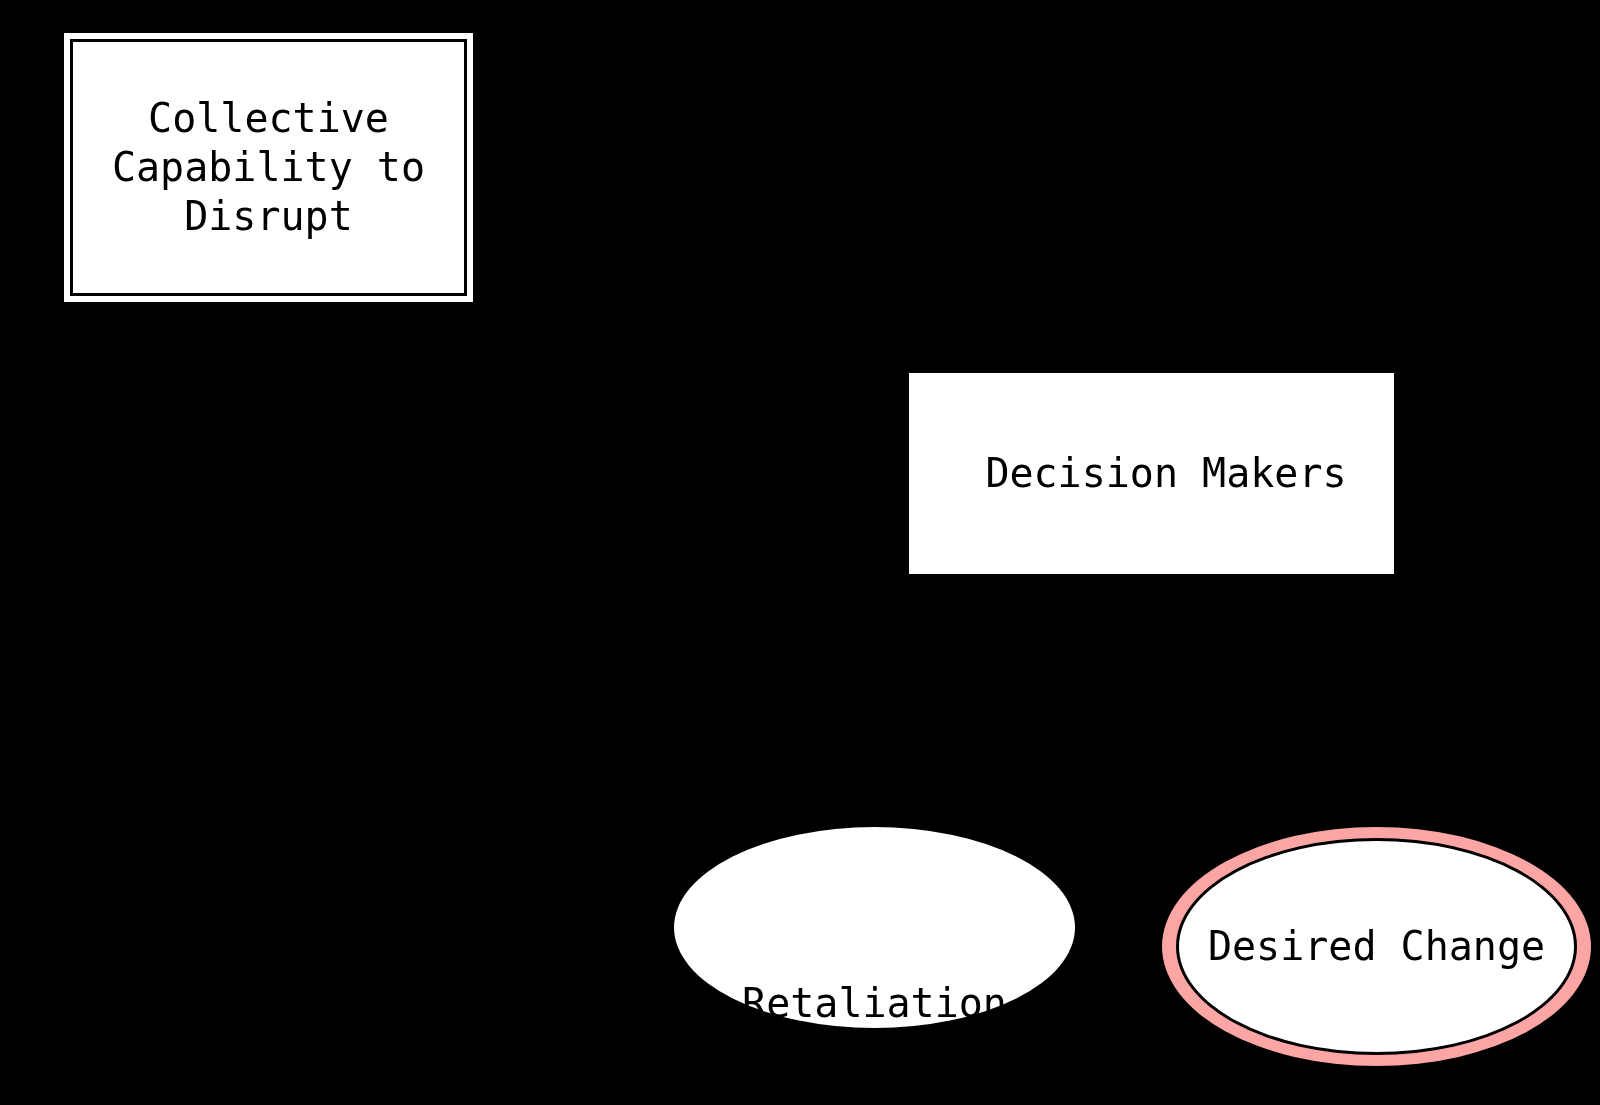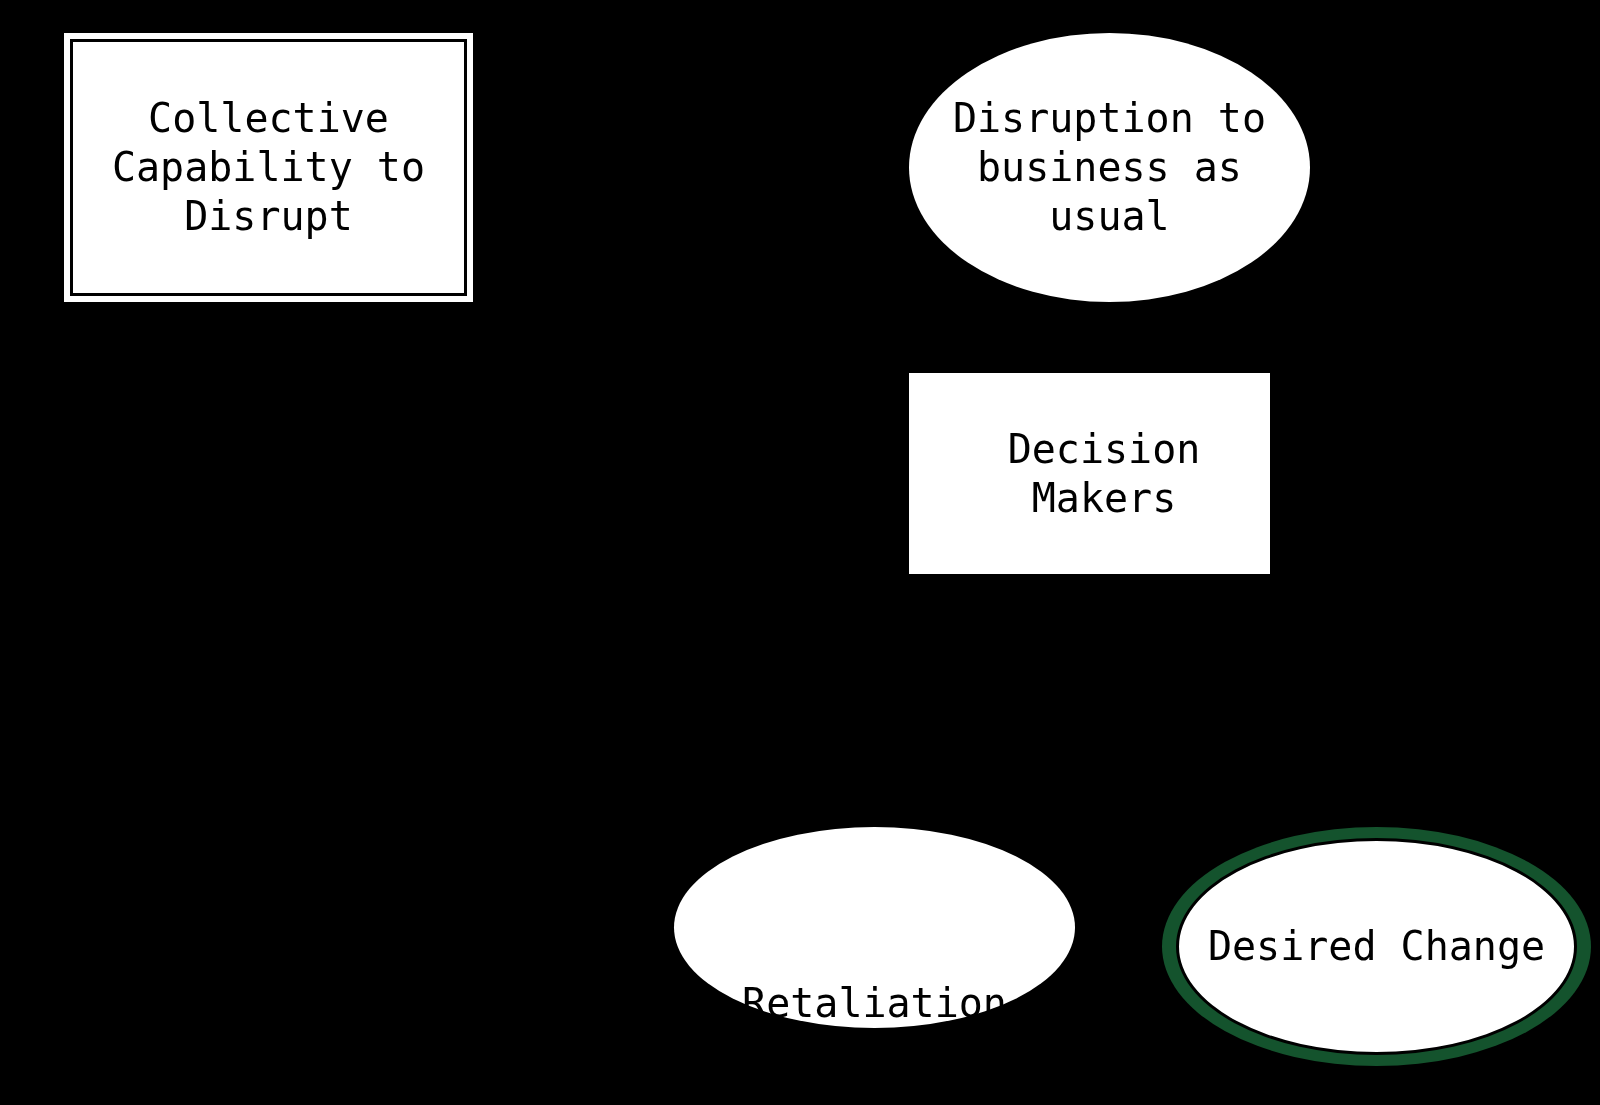--- a/index.html
+++ b/index.html
@@ -51,21 +51,21 @@
     align-items: center;
     justify-content: center;
     text-align: center;
     white-space: pre-line;
   }
   .ellipse-plain {
     background: #ffffff;
     border-radius: 50%;
   }
   .ellipse-double {
-    background: #14532d;
+    background: #fca5a5;
     border-radius: 50%;
     padding: 11px 14px;
     justify-content: center;
   }
   .ellipse-double > .inner {
     width: 100%;
     height: 100%;
     box-sizing: border-box;
     border: 3px solid #000000;
     border-radius: 50%;
@@ -87,27 +87,22 @@
 <div id="canvas" style="width: 1600px; height: 1105px; background: rgb(0, 0, 0); margin-left: 29px;">
 
   <div class="node rect-double" style="left: 35px; top: 33px; width: 409px; height: 269px;">
     <div class="inner">
       <span class="label">Collective
 Capability to
 Disrupt</span>
     </div>
   </div>
 
-  <div class="node ellipse-plain" style="left: 880px; top: 33px; width: 401px; height: 269px;">
-    <span class="label">Disruption to
-business as
-usual</span>
-  </div>
 
-  <div class="node rect-plain" style="left: 880px; top: 373px; width: 361px; height: 201px; padding-left: 29px;">
+  <div class="node rect-plain" style="left: 880px; top: 373px; width: 485px; height: 201px; padding-left: 29px;">
     <span class="label">Decision Makers</span>
   </div>
 
   <div class="node ellipse-plain" style="left: 645px; top: 827px; width: 401px; height: 201px; align-items: flex-end;">
     <span class="label">Retaliation</span>
   </div>
 
   <div class="node ellipse-double" style="left: 1133px; top: 827px; width: 429px; height: 239px;">
     <div class="inner">
       <span class="label">Desired Change</span>

